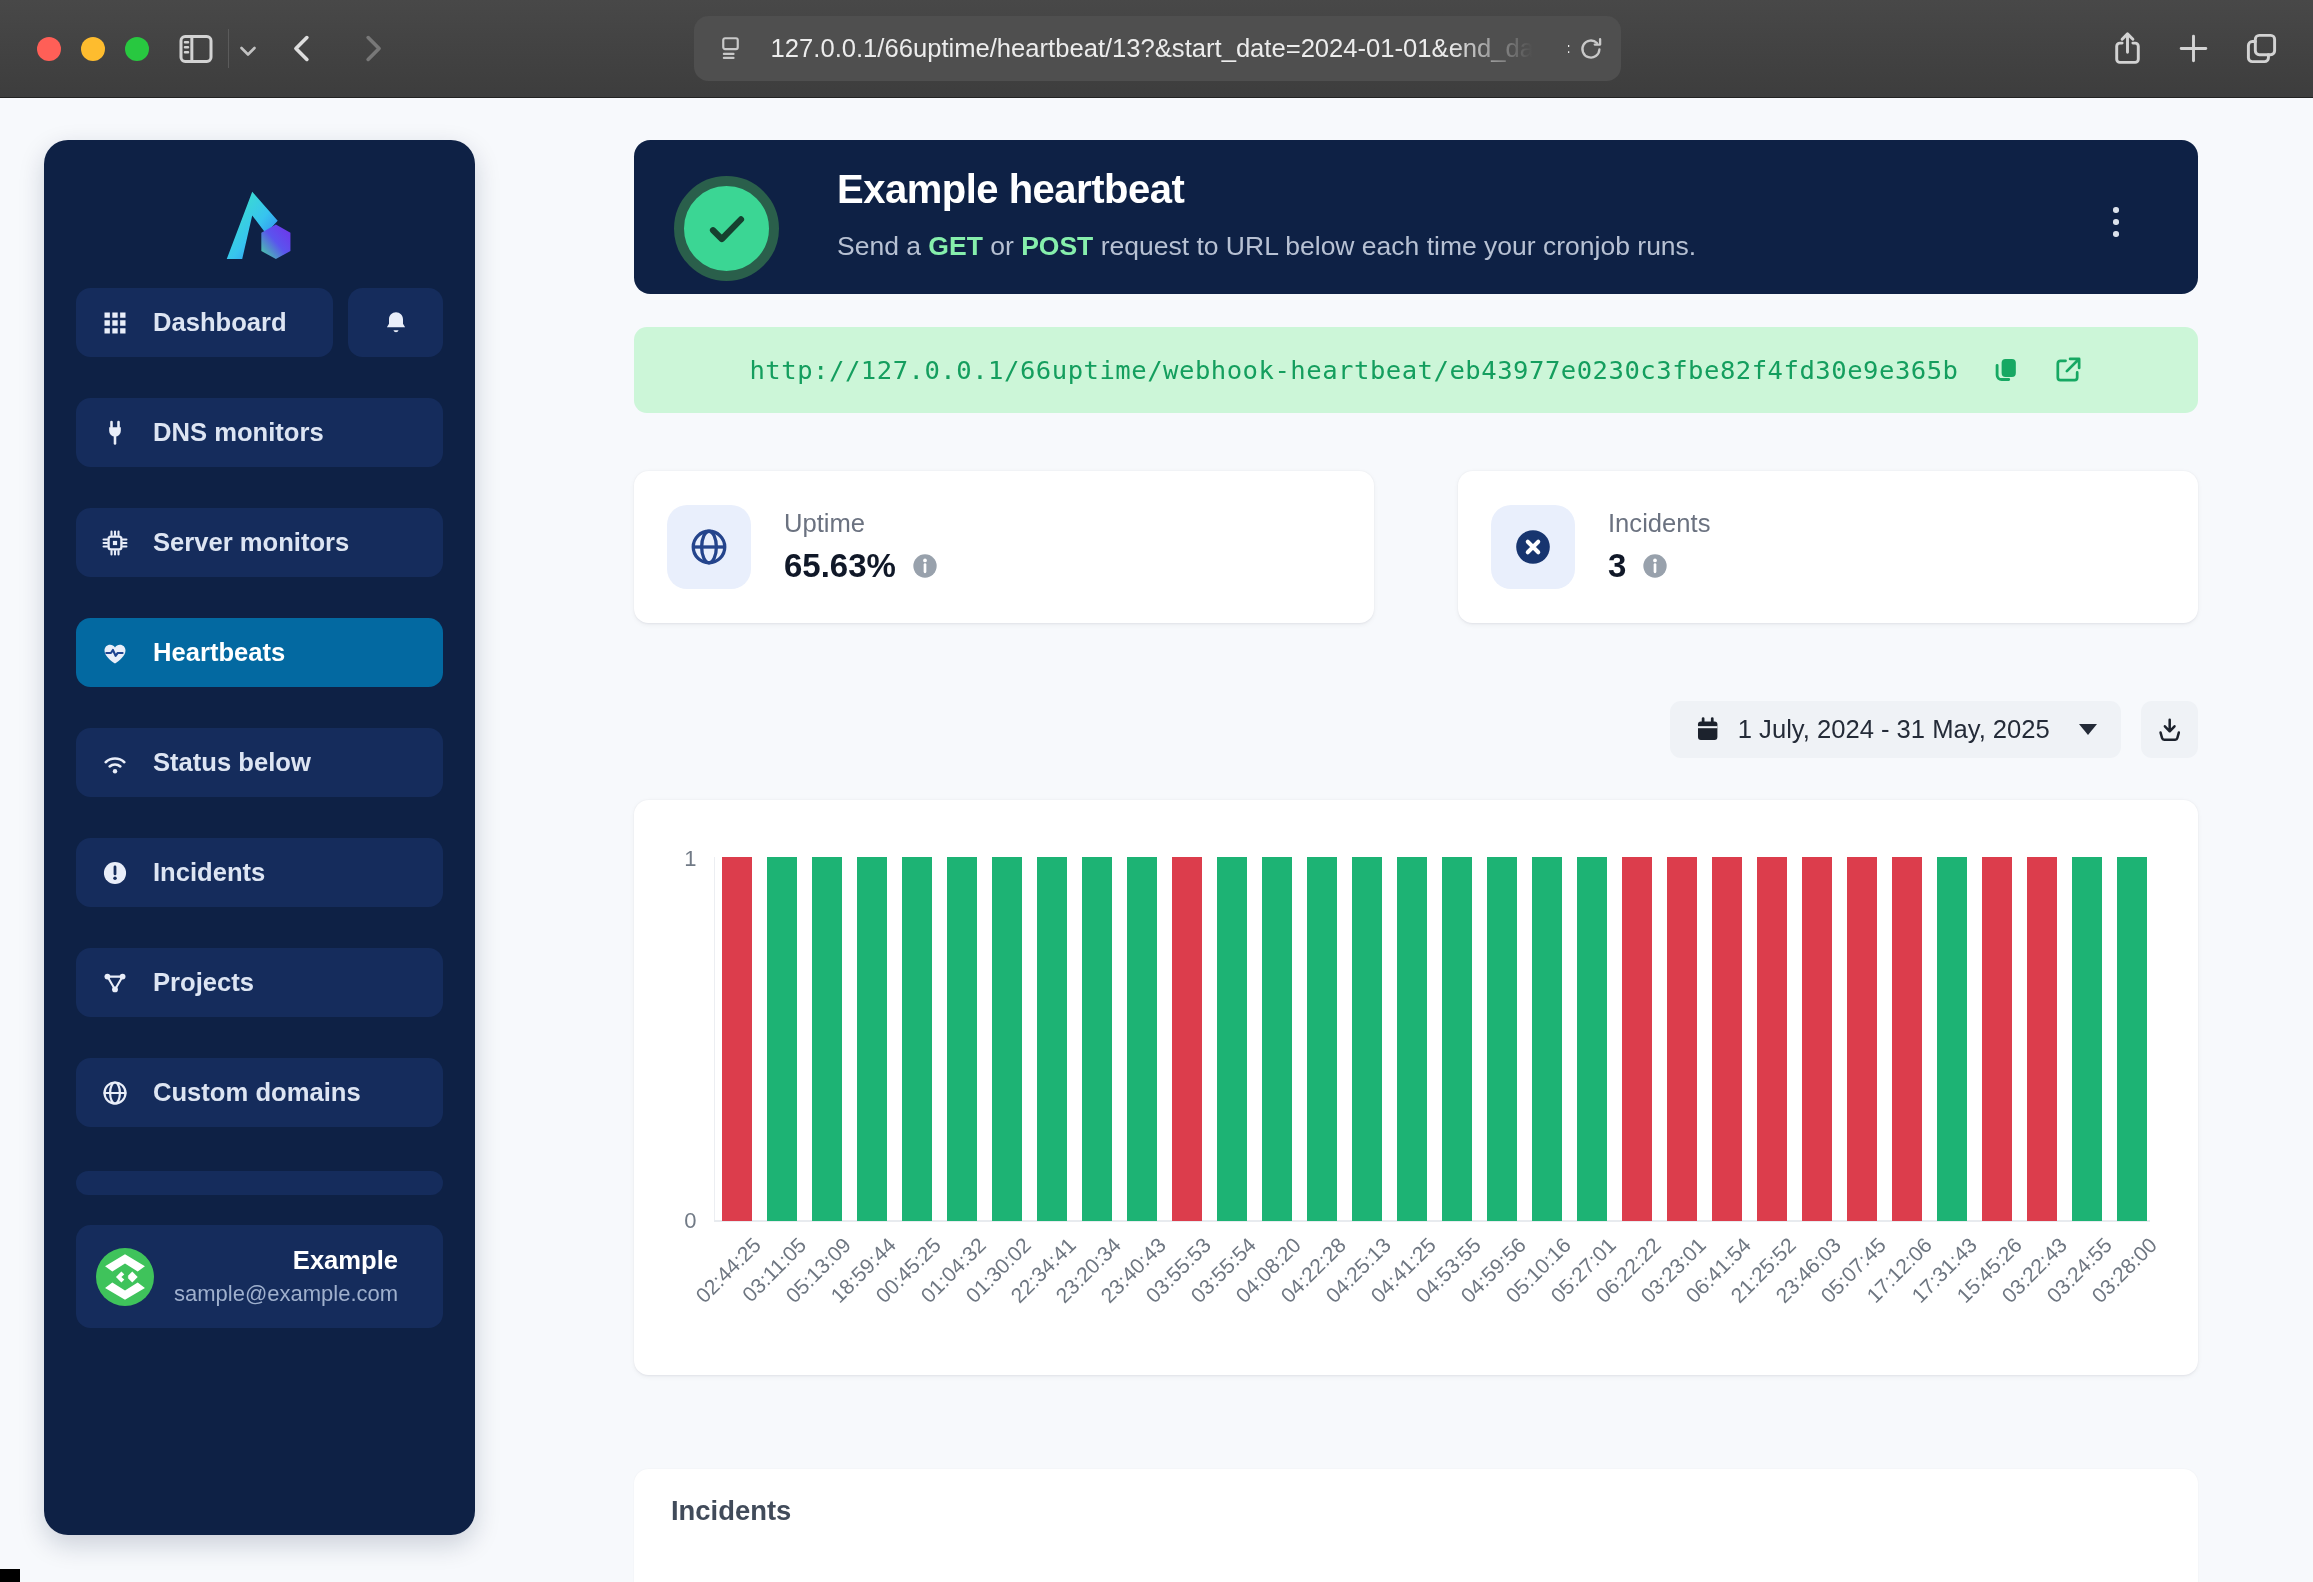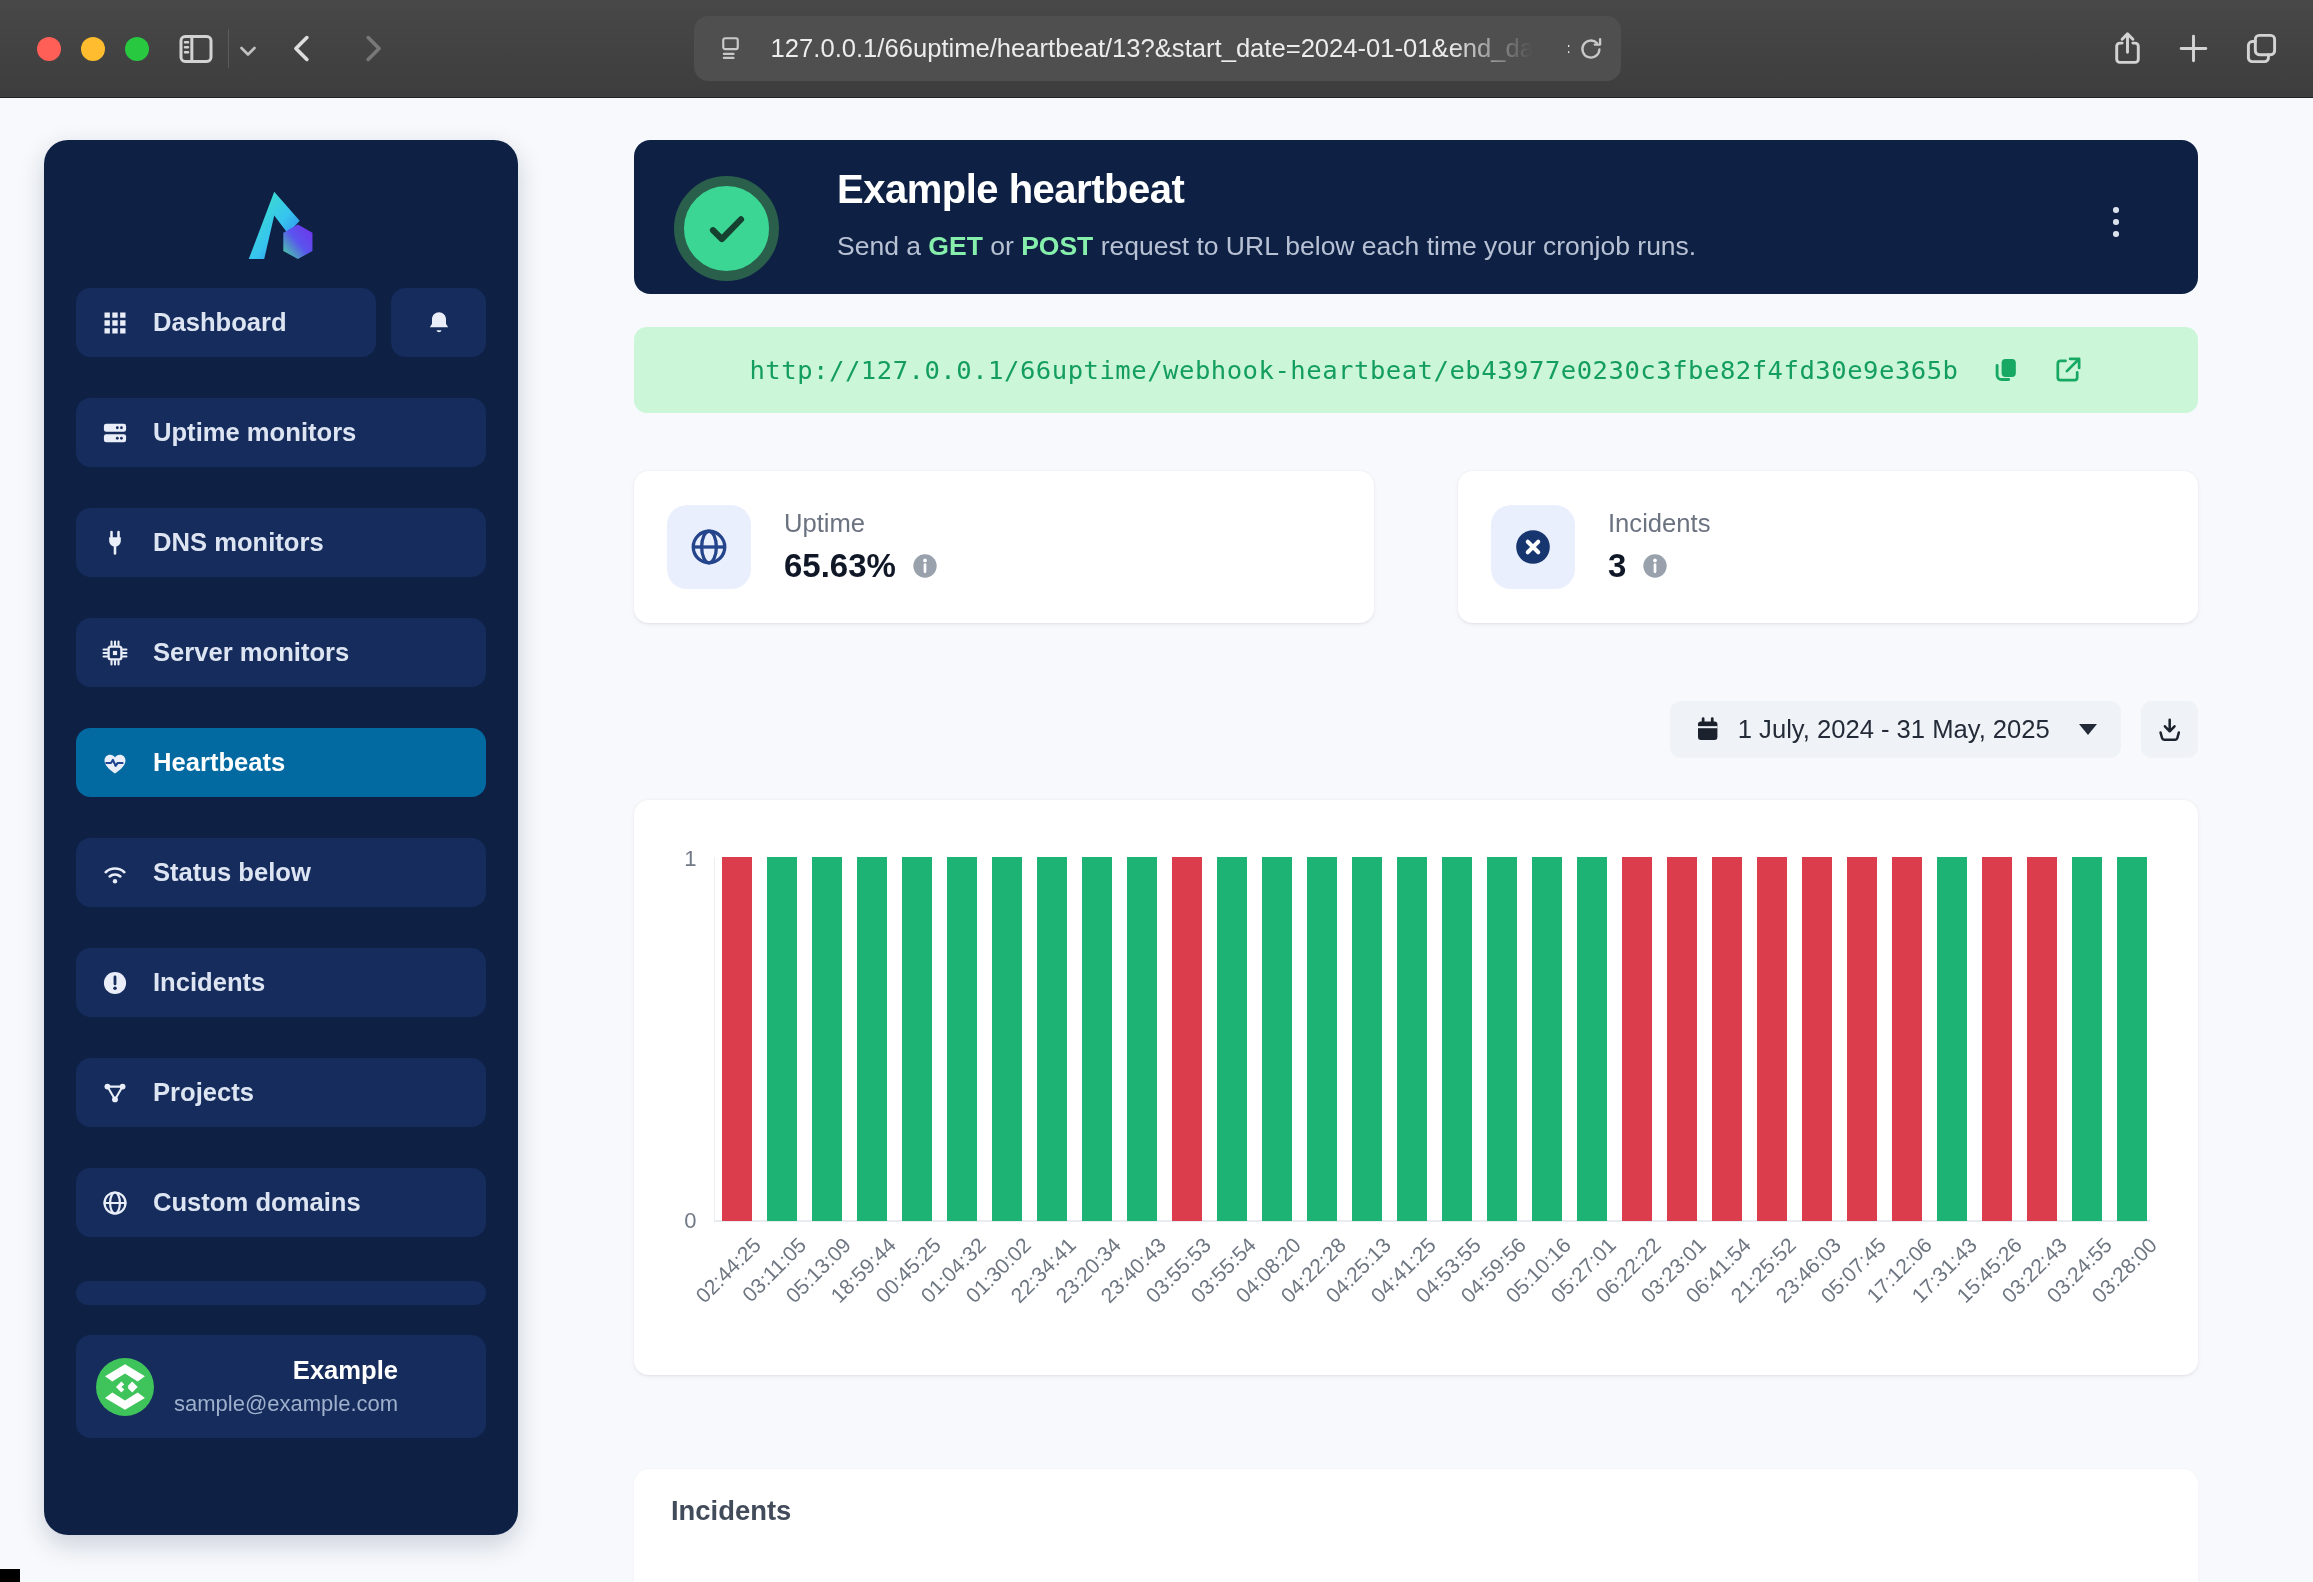--- a/index.html
+++ b/index.html
@@ -18,21 +18,21 @@
   .tb-divider { position:absolute; left:228px; top:29px; width:0.9px; height:39px; background:#5b5b5b; }
   .urlfield { position:absolute; left:694px; top:16.4px; width:927px; height:65px; border-radius:14.6px;
     background:#4f4f4f; display:flex; align-items:center; padding:0 22px; }
   .urlpage { width:29px; height:29px; color:#c9c9c9; flex:0 0 auto; }
   .urltext { margin-left:25.6px; font-size:25.6px; color:#ececec; white-space:nowrap; overflow:hidden; flex:1; }
   .urlfade { position:absolute; right:53px; top:5.5px; bottom:5.5px; width:119px;
     background:linear-gradient(90deg, rgba(79,79,79,0), #4f4f4f 70%); }
   .urlreload { position:absolute; right:16.4px; top:18.3px; width:28px; height:28px; color:#c9c9c9; }
 
   
-  .sidebar { position:absolute; left:44px; top:140px; width:474px; height:1395px;
+  .sidebar { position:absolute; left:44px; top:140px; width:431px; height:1395px;
     background:#0e2145; border-radius:24px; padding:0 32px; overflow:hidden;
     box-shadow:0 9.1px 25.6px rgba(10,25,60,.18); }
   .logo { height:128px; margin-top:20px; display:flex; align-items:center; justify-content:center; }
   .navrow { display:flex; gap:14.6px; margin-bottom:41px; }
   .navitem { flex:1; height:69px; background:#152c5c; border-radius:14.6px; display:flex; align-items:center;
     gap:24px; padding:0 25px; color:#dde5f3; font-size:25.6px; font-weight:600; }
   .navitem.active { background:#0369a1; color:#fff; }
   .bellbtn { flex:0 0 95px; height:69px; background:#152c5c; border-radius:14.6px;
     display:flex; align-items:center; justify-content:center; }
   .navicon { width:28px; height:28px; color:#e9eef9; flex:0 0 auto; }
@@ -200,35 +200,20 @@
           </span>
           <span>Dashboard</span>
         </div>
         <div class="bellbtn">
           <span class="navicon">
             <svg viewBox="0 0 24 24" style="width: 100%; height: 100%;">
               <path d="M12 2.8c-3.3 0-6 2.7-6 6v3.9L4.2 15.6h15.6L18 12.7V8.8c0-3.3-2.7-6-6-6z" fill="currentColor"></path>
               <path d="M9.8 18.2a2.3 2.3 0 0 0 4.4 0z" fill="currentColor"></path>
             </svg>
           </span>
-        </div>
-      </div>
-      <div class="navrow">
-        <div class="navitem">
-          <span class="navicon">
-            <svg viewBox="0 0 24 24" style="width: 100%; height: 100%;">
-              <rect x="2.5" y="4" width="19" height="7" rx="2" fill="currentColor"></rect>
-              <rect x="2.5" y="13" width="19" height="7" rx="2" fill="currentColor"></rect>
-              <circle cx="17.5" cy="7.5" r="1.2" fill="#152c5c"></circle>
-              <circle cx="14" cy="7.5" r="1.2" fill="#152c5c"></circle>
-              <circle cx="17.5" cy="16.5" r="1.2" fill="#152c5c"></circle>
-              <circle cx="14" cy="16.5" r="1.2" fill="#152c5c"></circle>
-            </svg>
-          </span>
-          <span>Uptime monitors</span>
         </div>
       </div>
       <div class="navrow">
         <div class="navitem">
           <span class="navicon">
             <svg viewBox="0 0 24 24" style="width: 100%; height: 100%;">
               <path d="M9 2.5V7M15 2.5V7" fill="none" stroke="currentColor" stroke-linecap="round" stroke-linejoin="round" stroke-width="2.2"></path>
               <path d="M7 7h10v3.2a5 5 0 0 1-10 0z" fill="currentColor"></path>
               <path d="M12 15.2V21" fill="none" stroke="currentColor" stroke-linecap="round" stroke-linejoin="round" stroke-width="2.2"></path>
             </svg>

